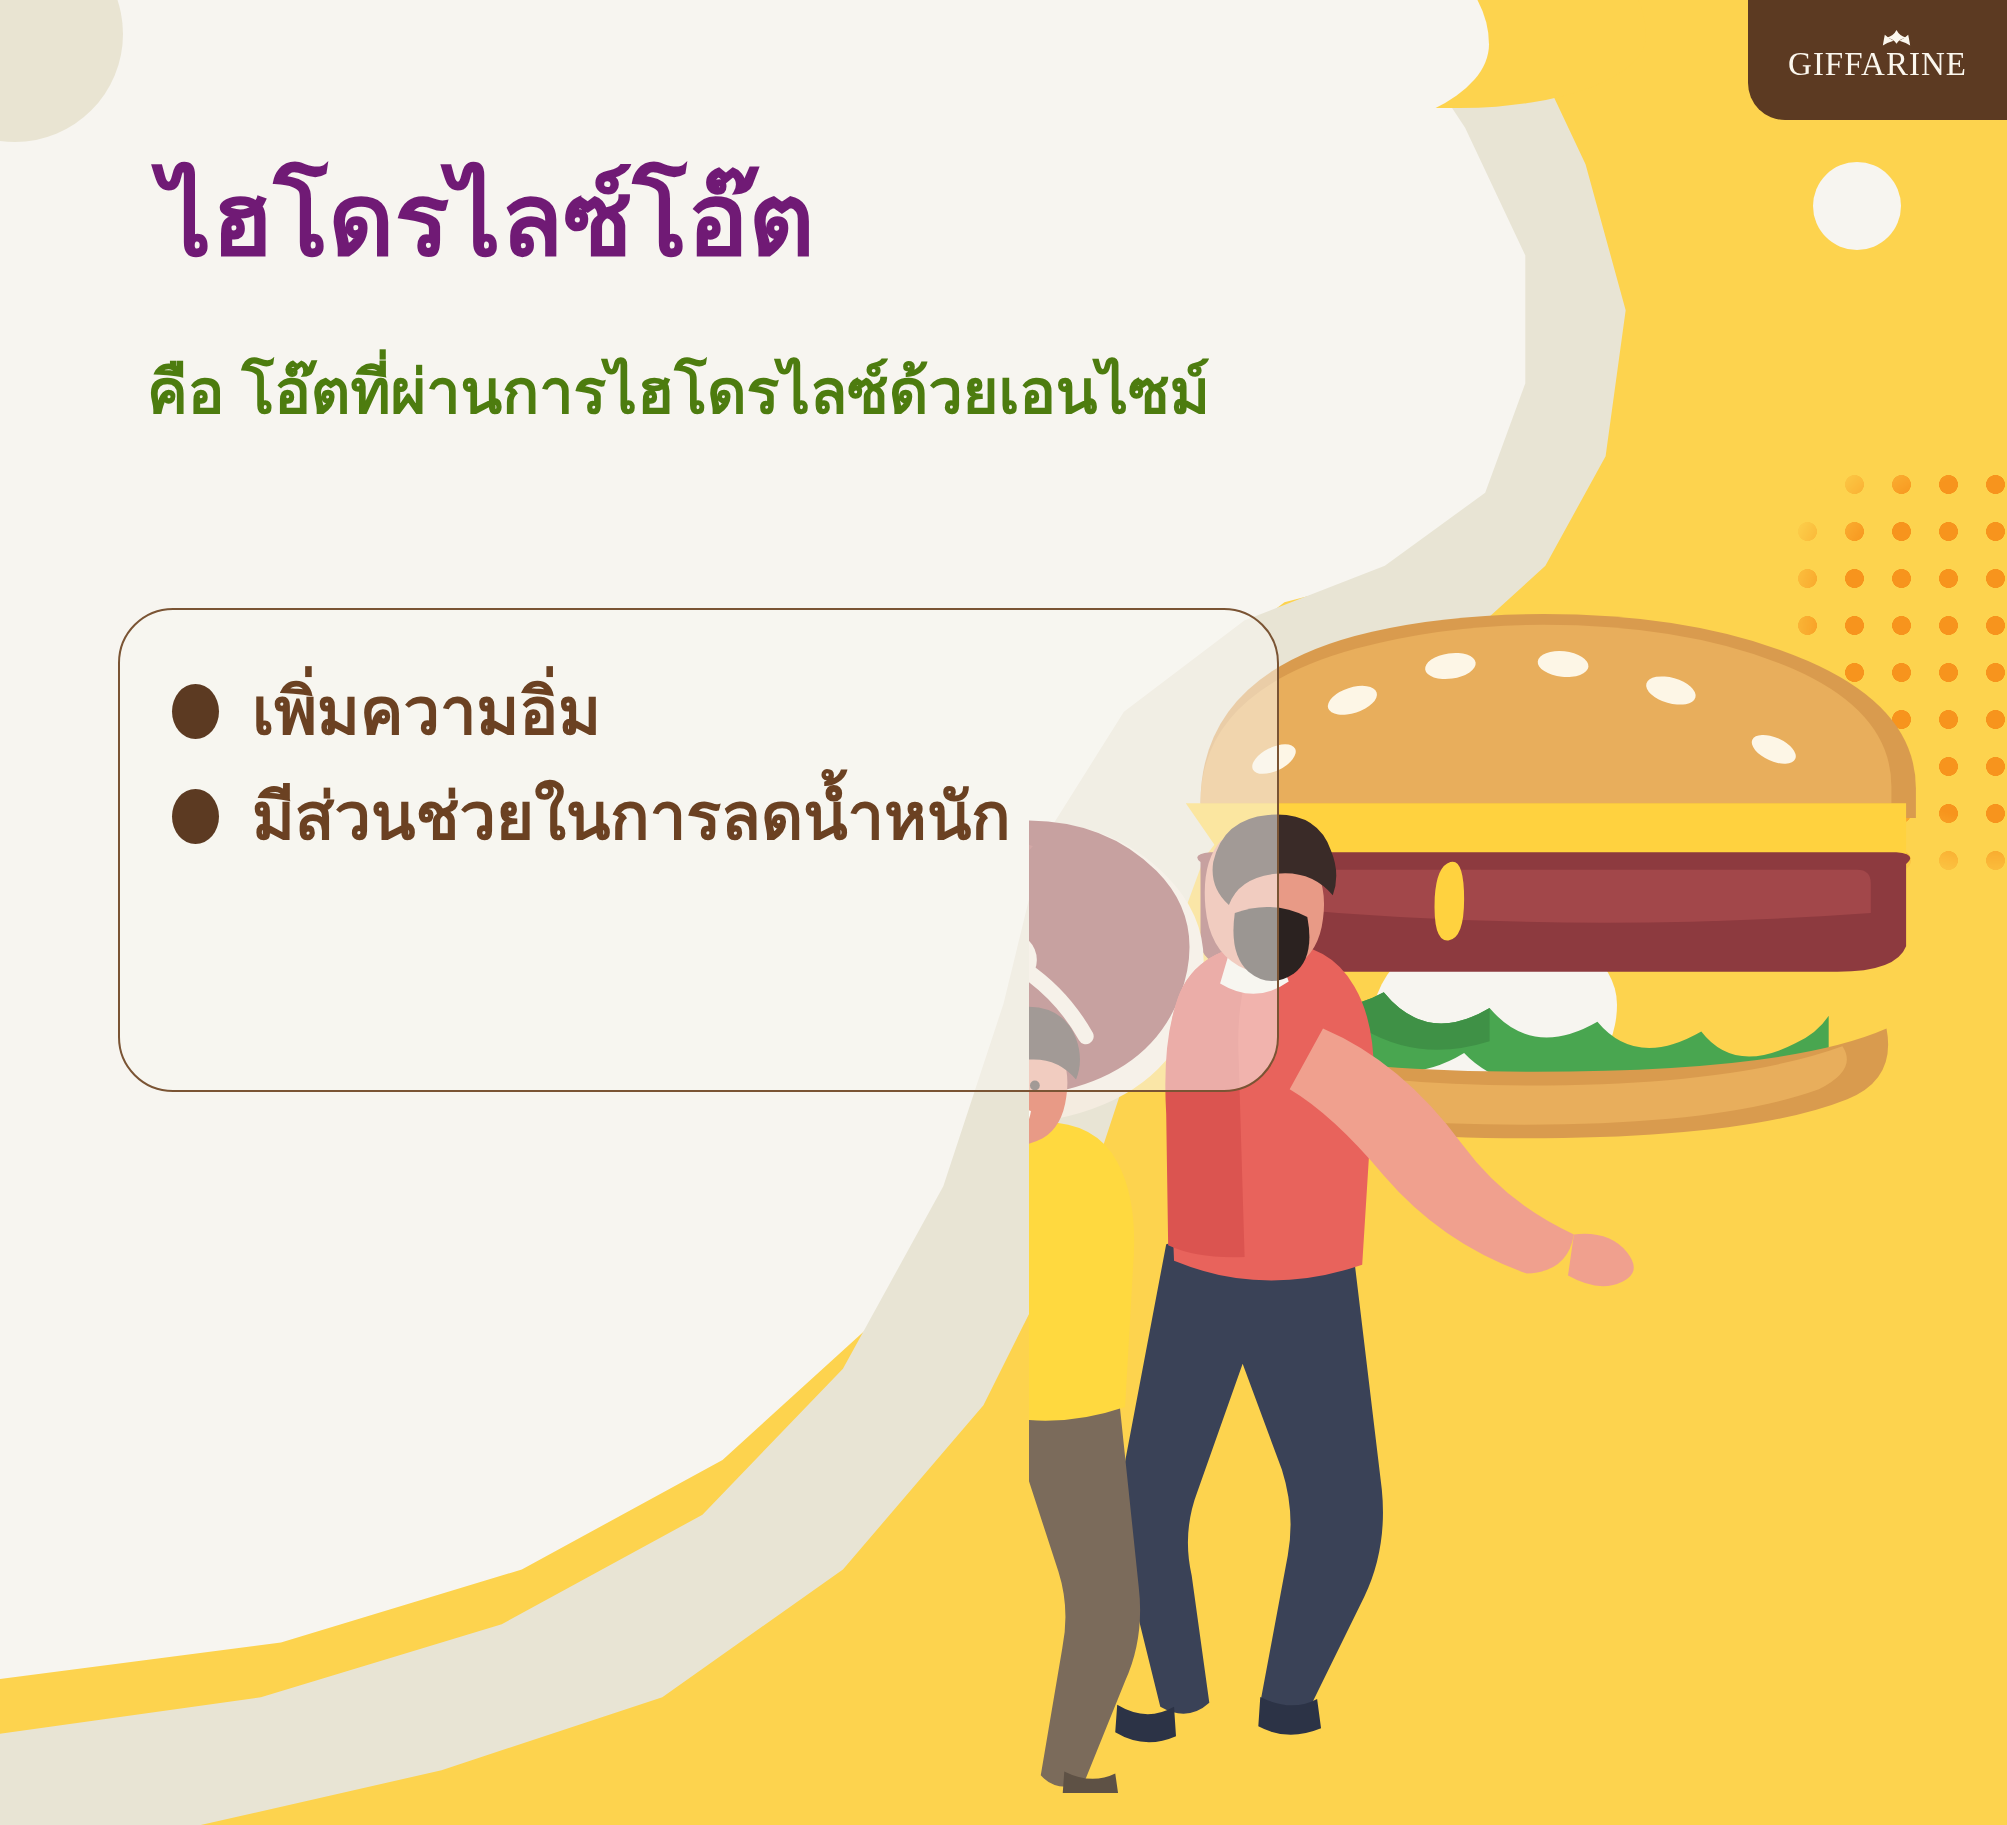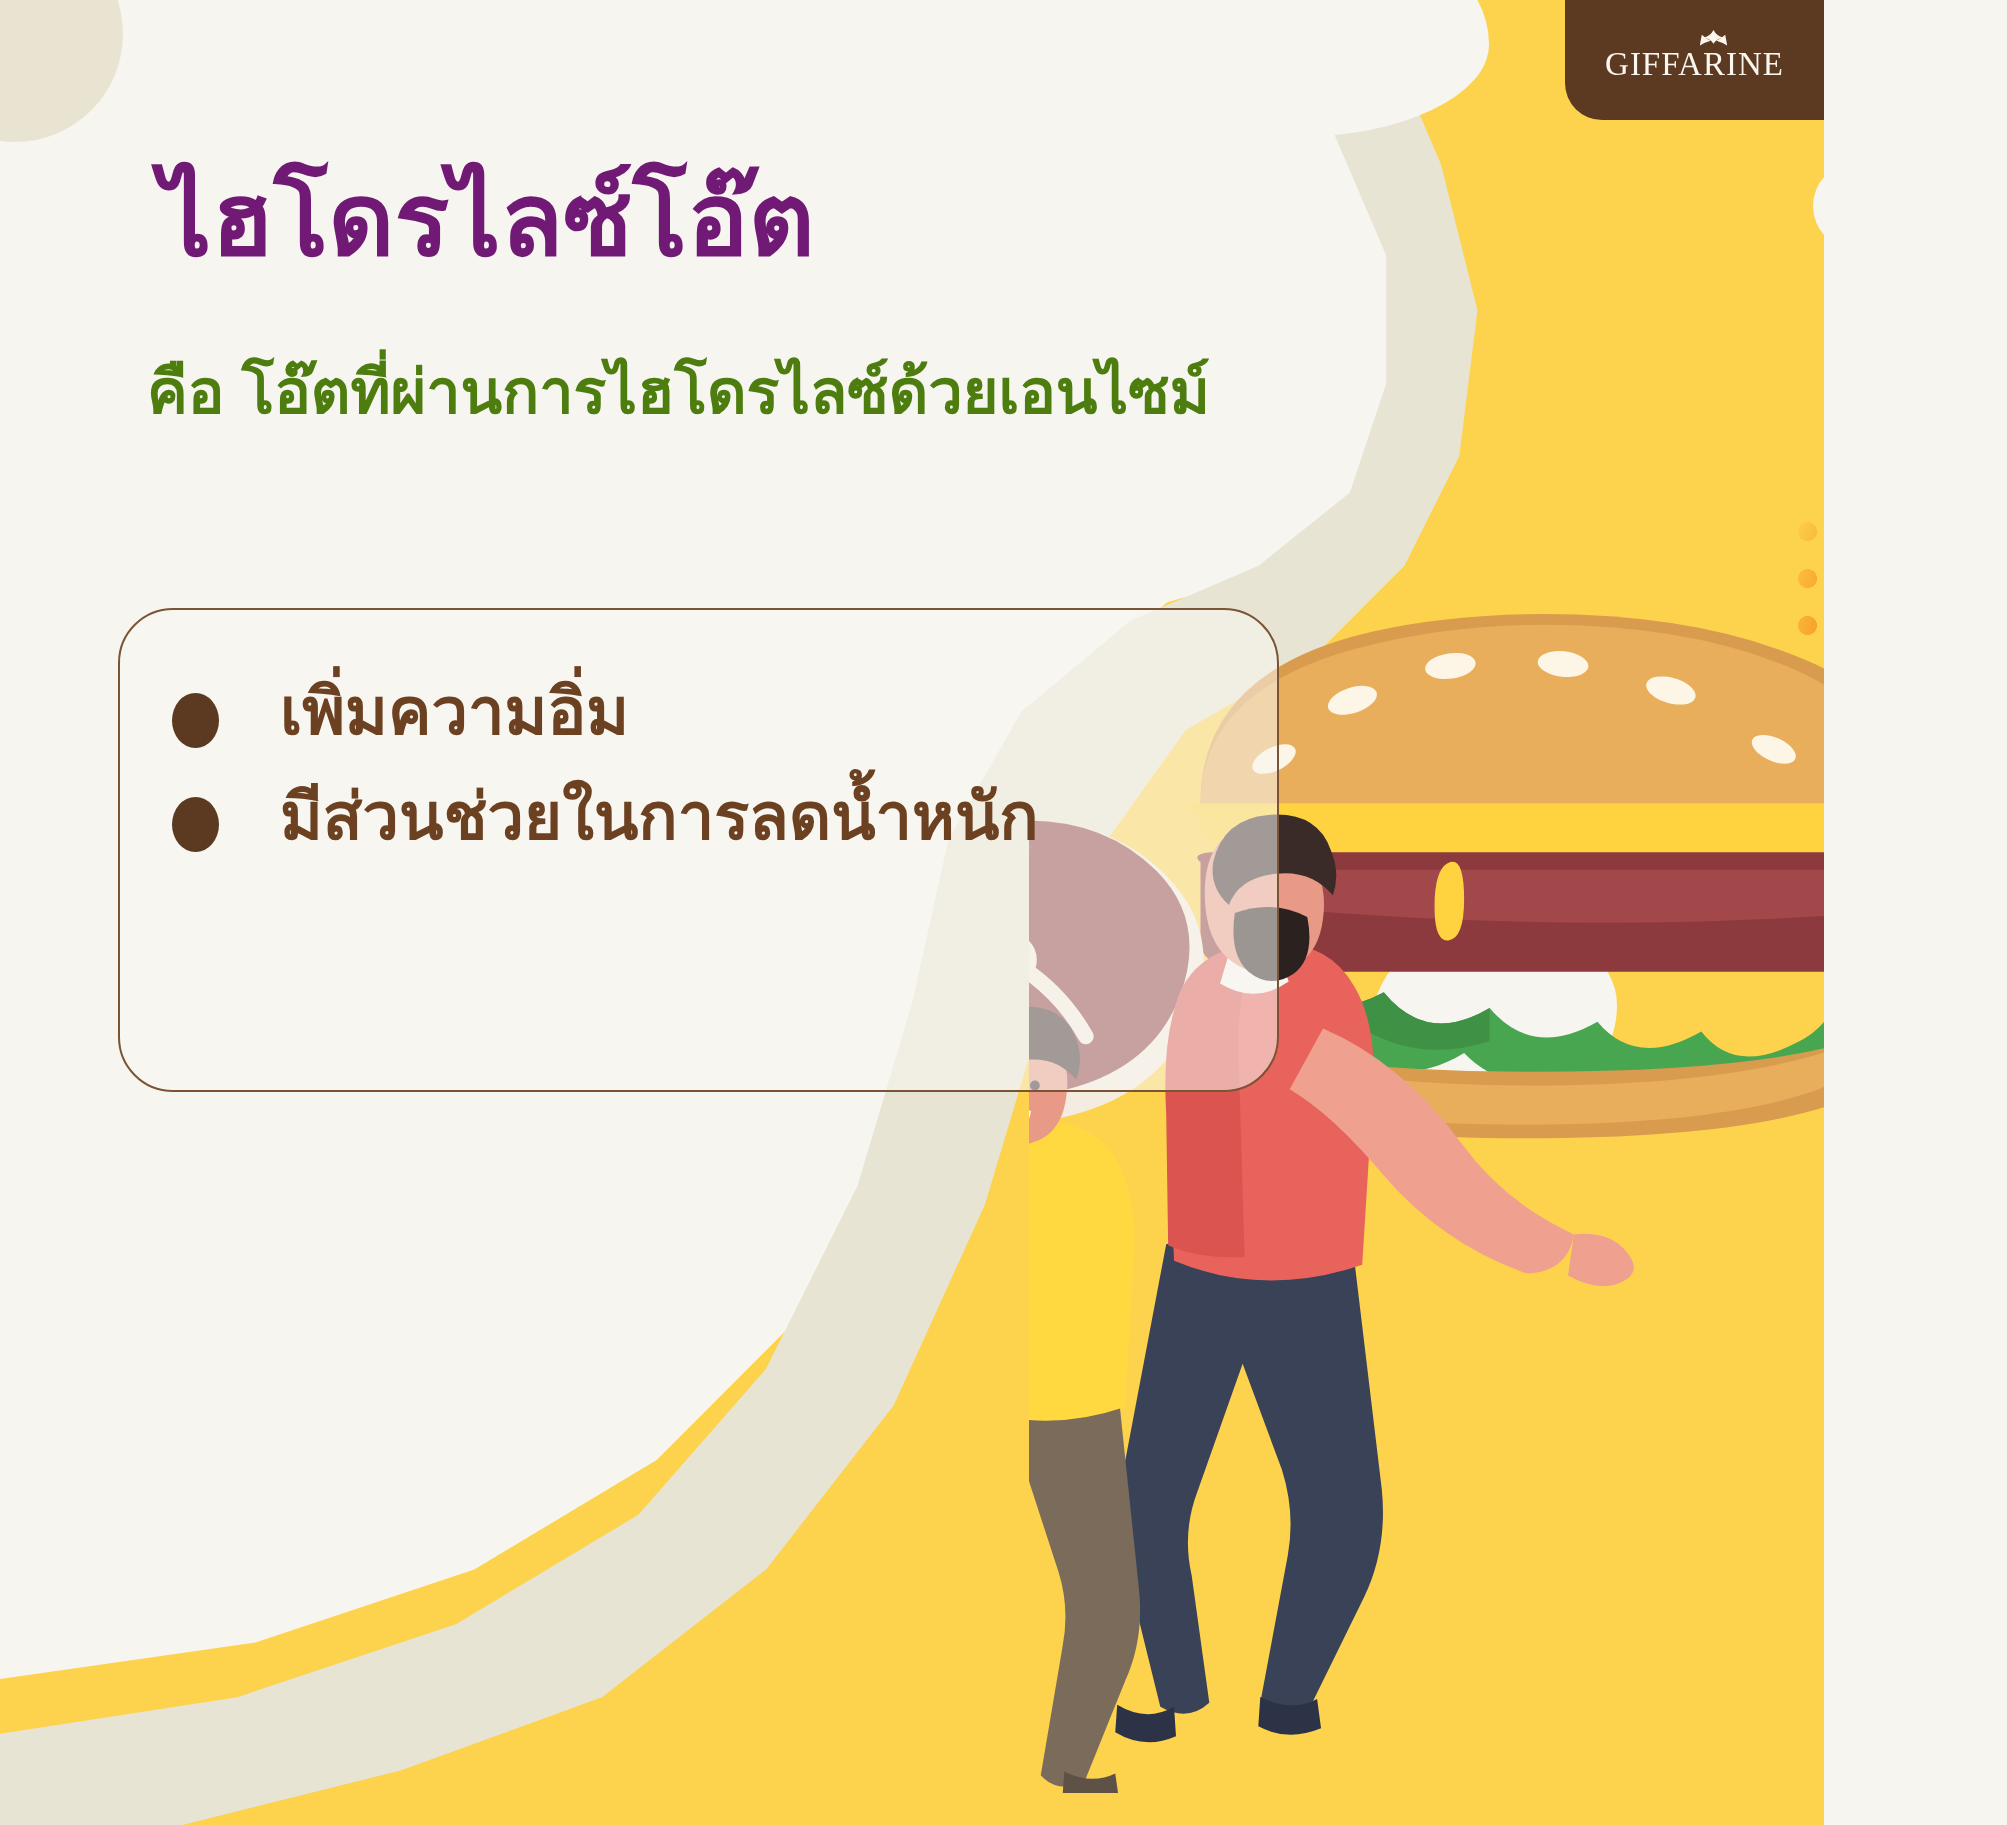--- a/index.html
+++ b/index.html
@@ -1,20 +1,20 @@
 <!DOCTYPE html>
 <html><head>
 <meta charset="utf-8">
 <style>
   html,body{margin:0;padding:0;background:#f7f5f0;}
   body{font-family:"Liberation Sans","DejaVu Sans",sans-serif;}
 
   #poster{
     position:relative;
-    width:1824px;height:1825px;
+    width:2007px;height:1825px;
     overflow:hidden;
     background:#f7f5f0;
   }
 
   
   .bg-base{position:absolute;inset:0;background:#f7f5f0;}
 
   .bg-yellow{
     position:absolute;inset:0;
     background:#fdd34e;
@@ -111,21 +111,21 @@
     position:absolute;left:118px;top:608px;
     width:1157px;height:480px;
     border:2.9px solid #7a5434;
     border-radius:55px;
     background:rgba(247,245,240,0.55);
   }
   .bullets{
     position:absolute;left:172px;top:676px;
     display:flex;flex-direction:column;gap:33px;
   }
-  .bullet-row{display:flex;align-items:flex-end;gap:61px;}
+  .bullet-row{display:flex;align-items:center;gap:33px;}
   .bullet-dot{
     width:47px;height:55px;border-radius:50%;
     background:#5c3a22;flex:0 0 auto;
   }
   .bullet-label{
     font-size:65px;font-weight:600;color:#6b4122;white-space:nowrap;line-height:1.1;
   }
 
   
   .refs{

